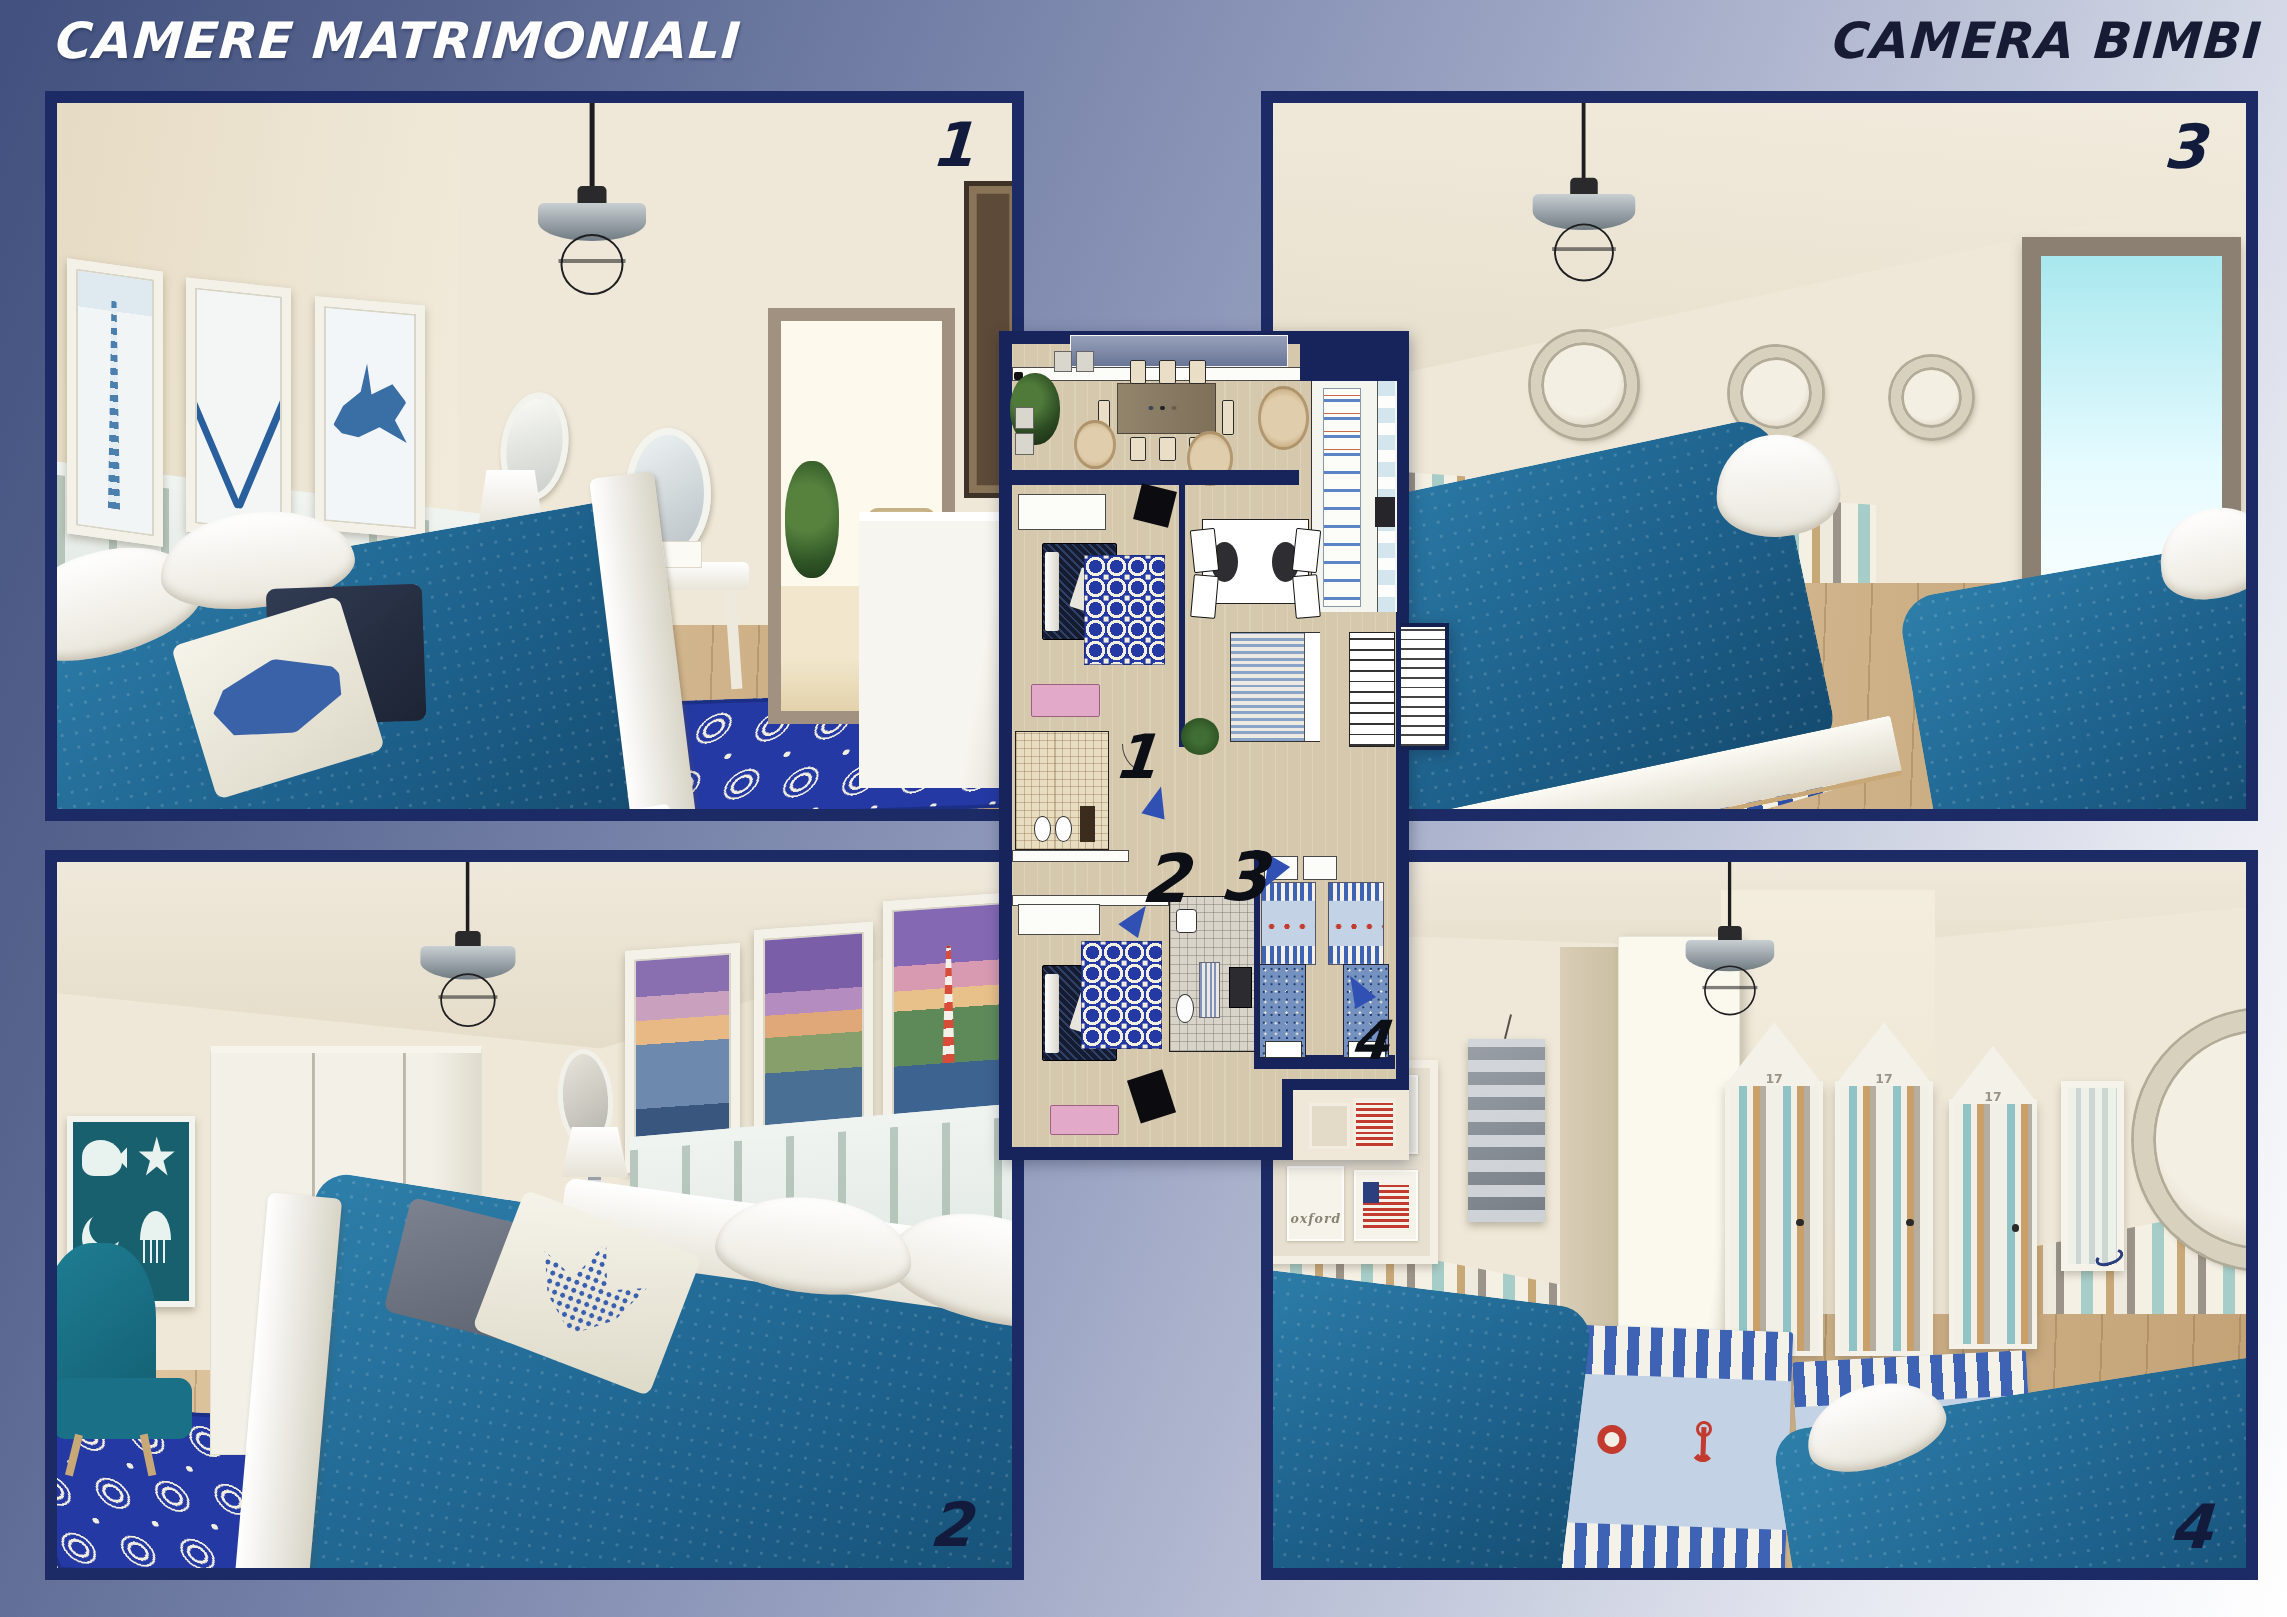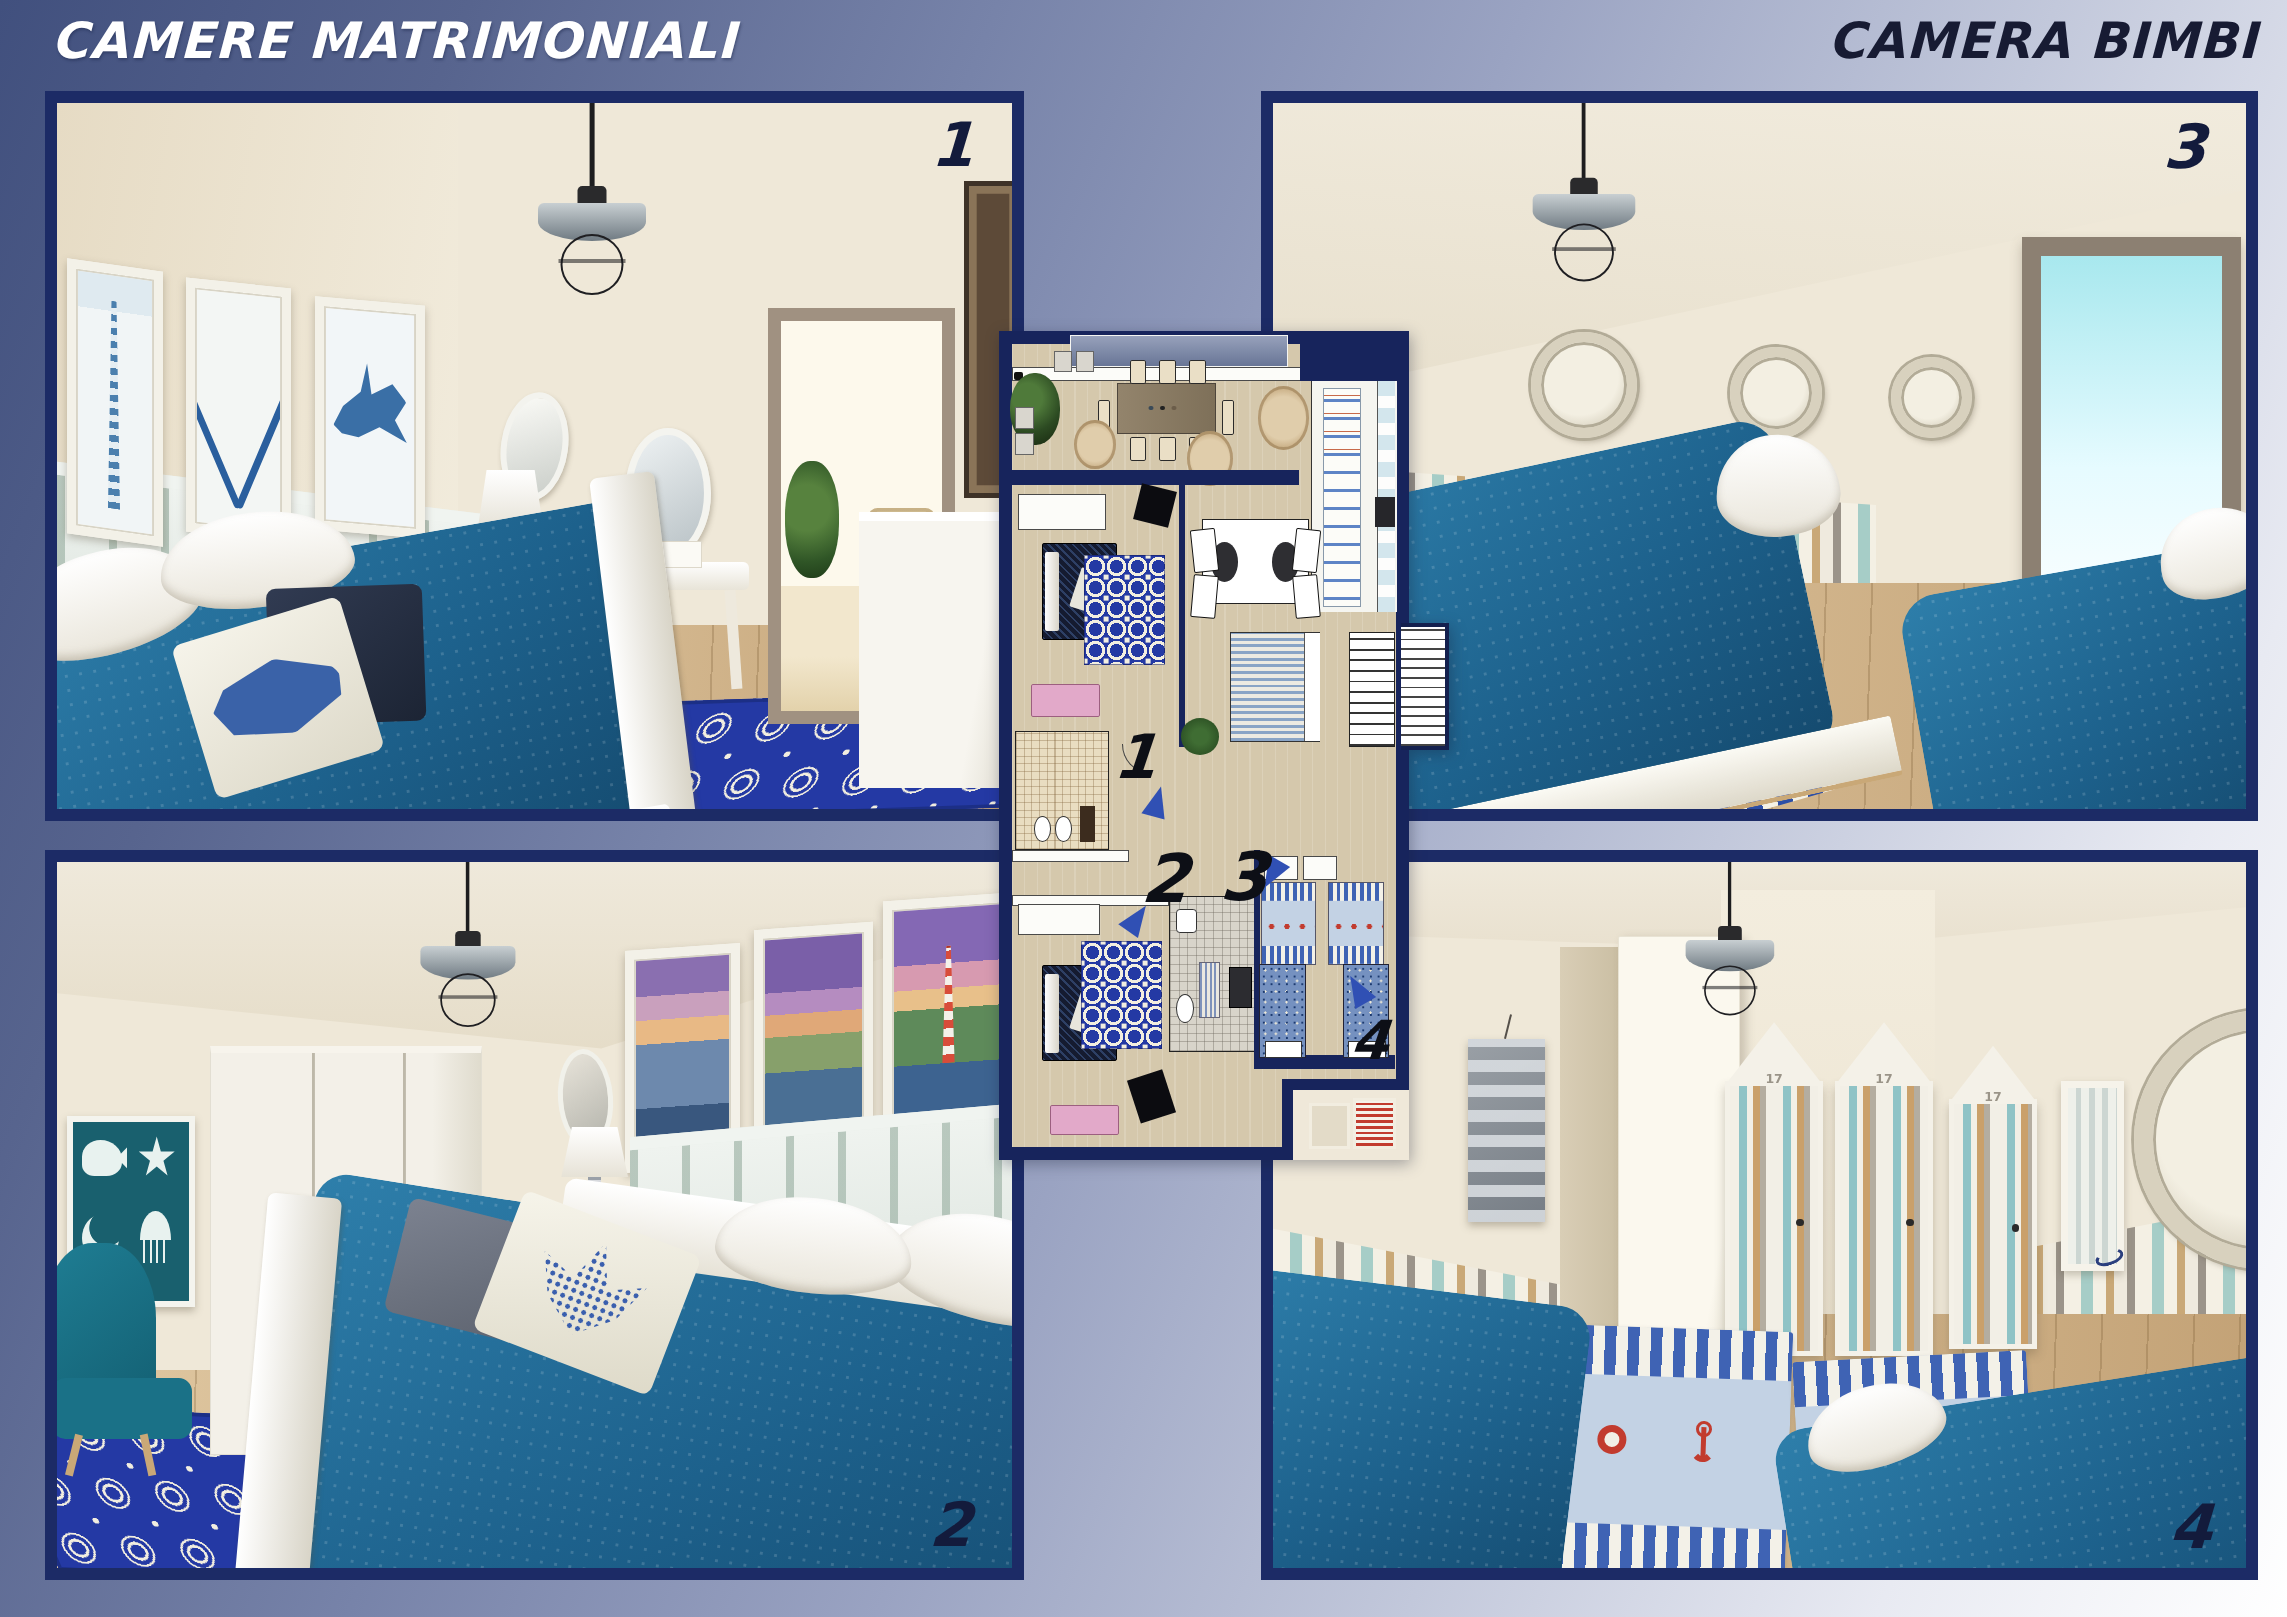--- a/index.html
+++ b/index.html
@@ -445,20 +445,28 @@
     </div>
   <div class="num">3</div>
 </div>
 
 <div class="panel" id="p4">
   <div class="ceil"></div>
   <div class="backwall"></div>
   <div class="wainsL stripes"></div>
   <div class="wainsR stripes"></div>
   <div class="floor wood"></div>
+  <div class="collage">
+    <div class="card cardA"></div>
+    <div class="card cardB"></div>
+    <div class="card cardC">
+        <span class="w">oxford</span>
+      </div>
+    <div class="card cardD"></div>
+  </div>
   <div class="sign"></div>
   <div class="doorgap"></div>
   <div class="door"></div>
   <div class="locker lk1">
       <div class="roof">
         <span>17</span>
       </div>
     </div>
   <div class="locker lk2">
       <div class="roof">

